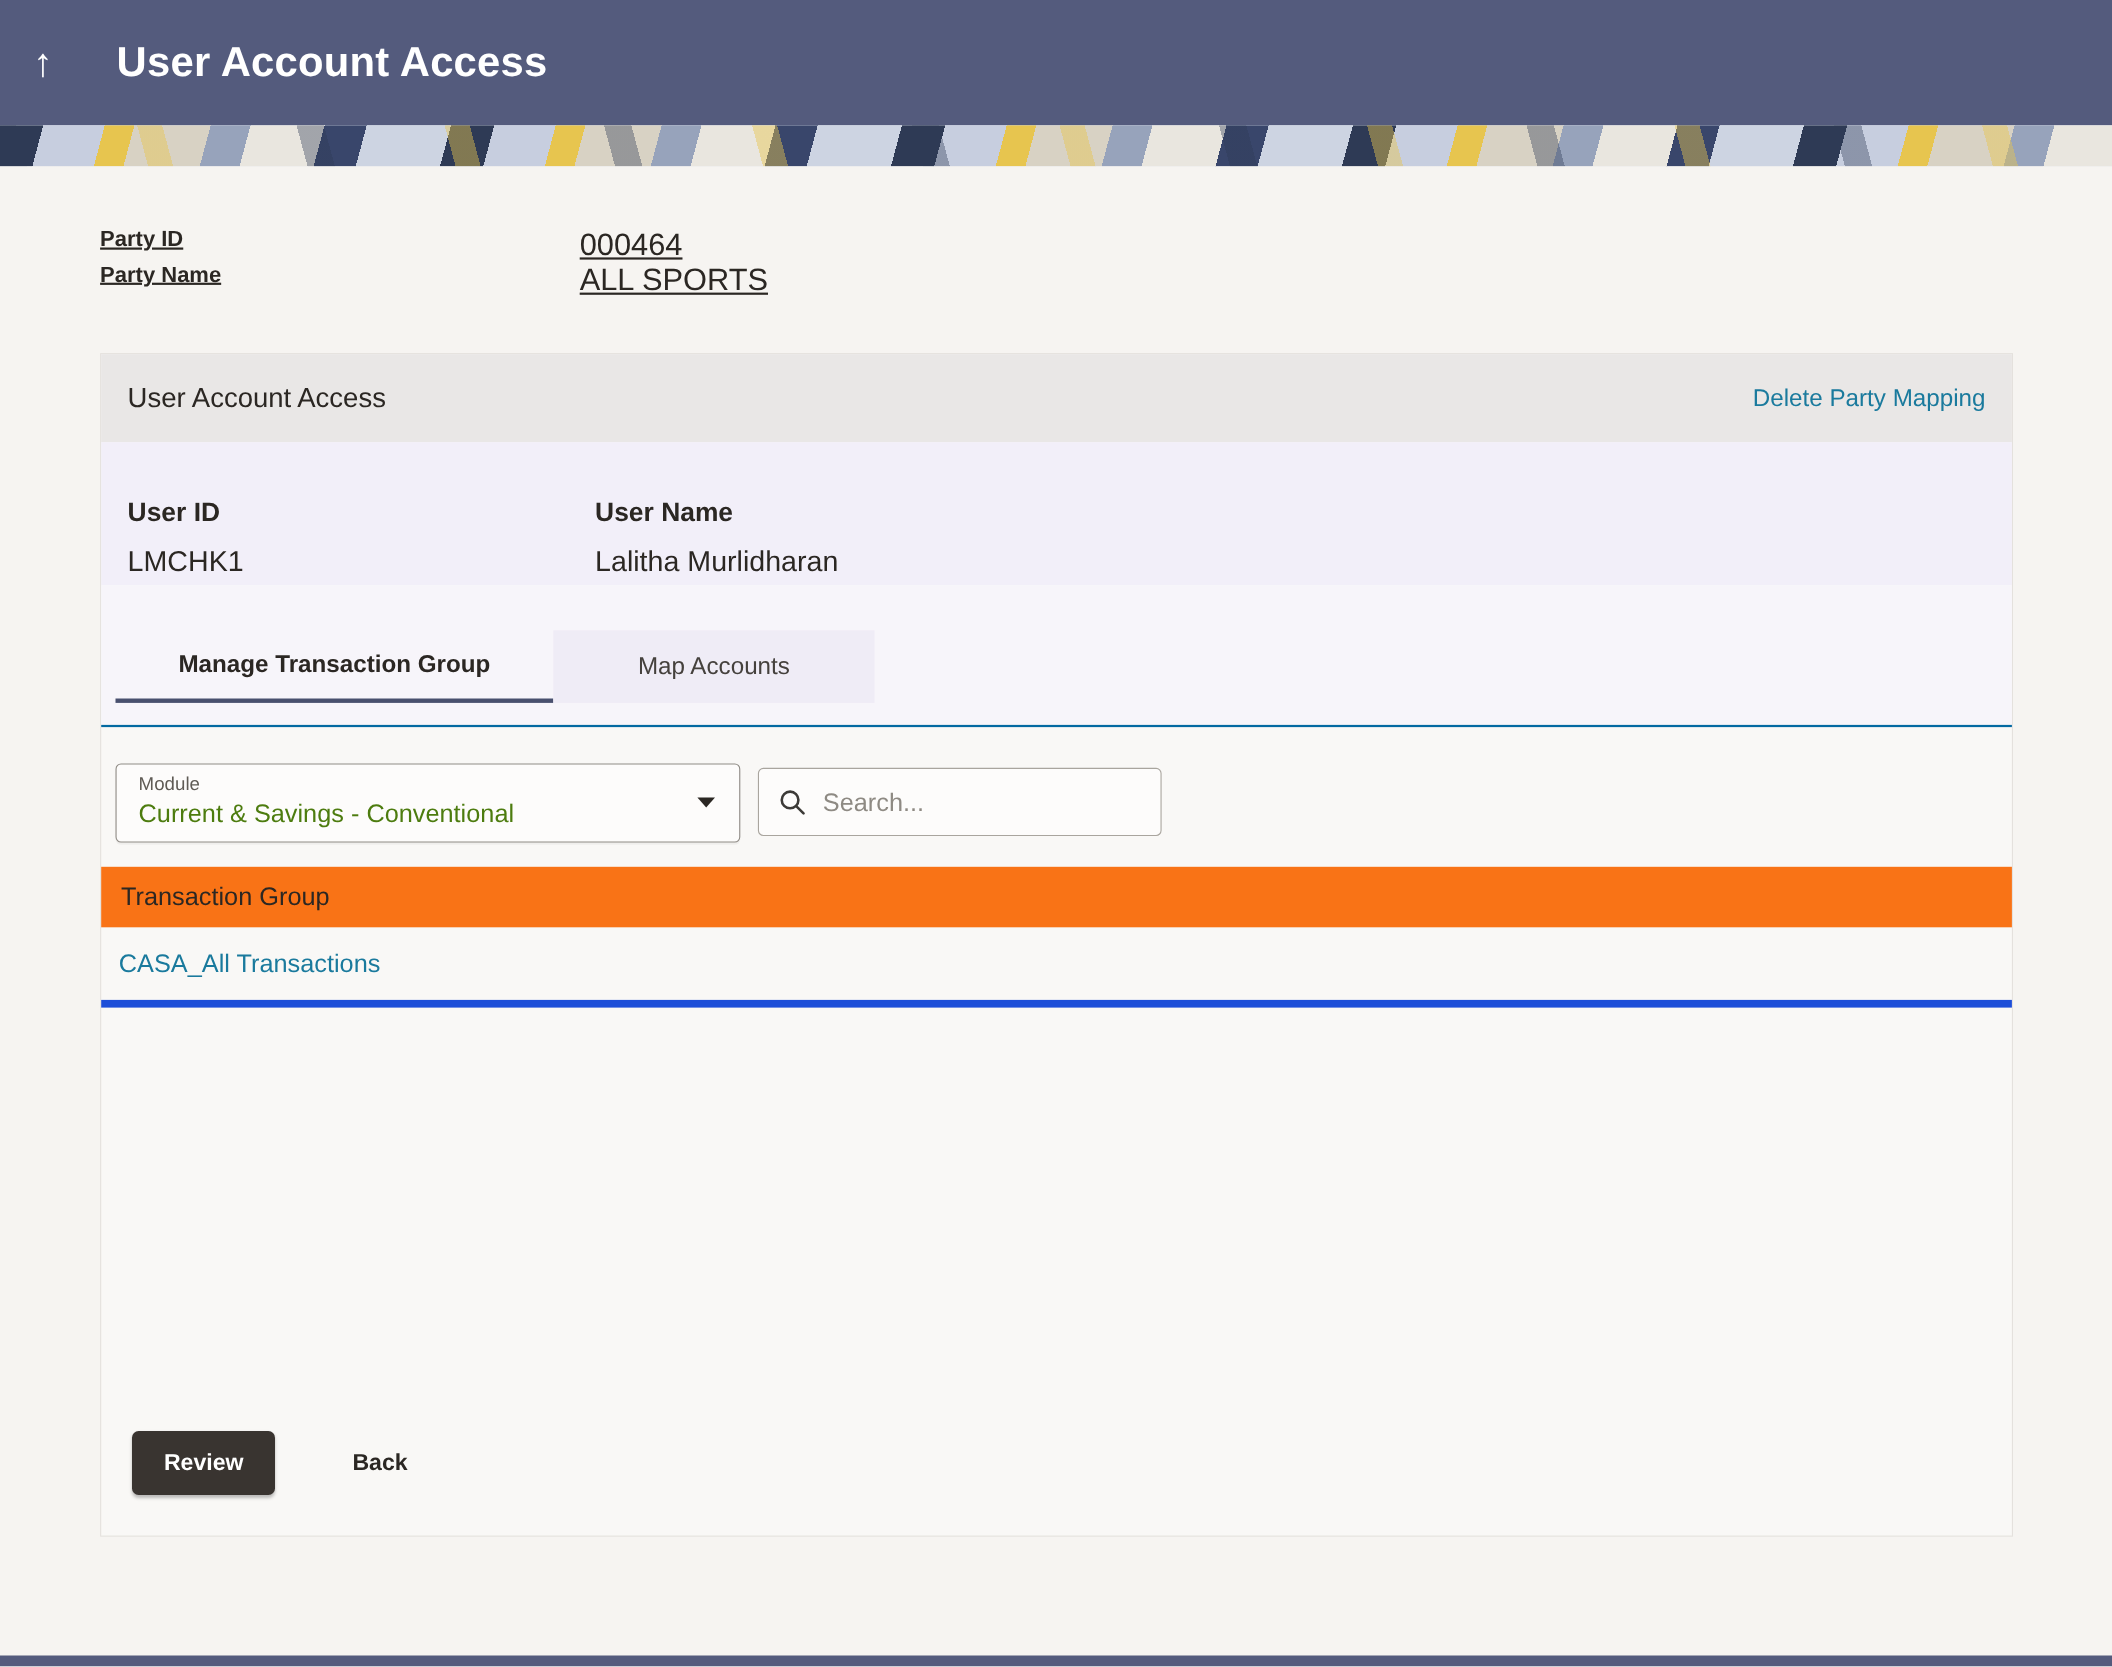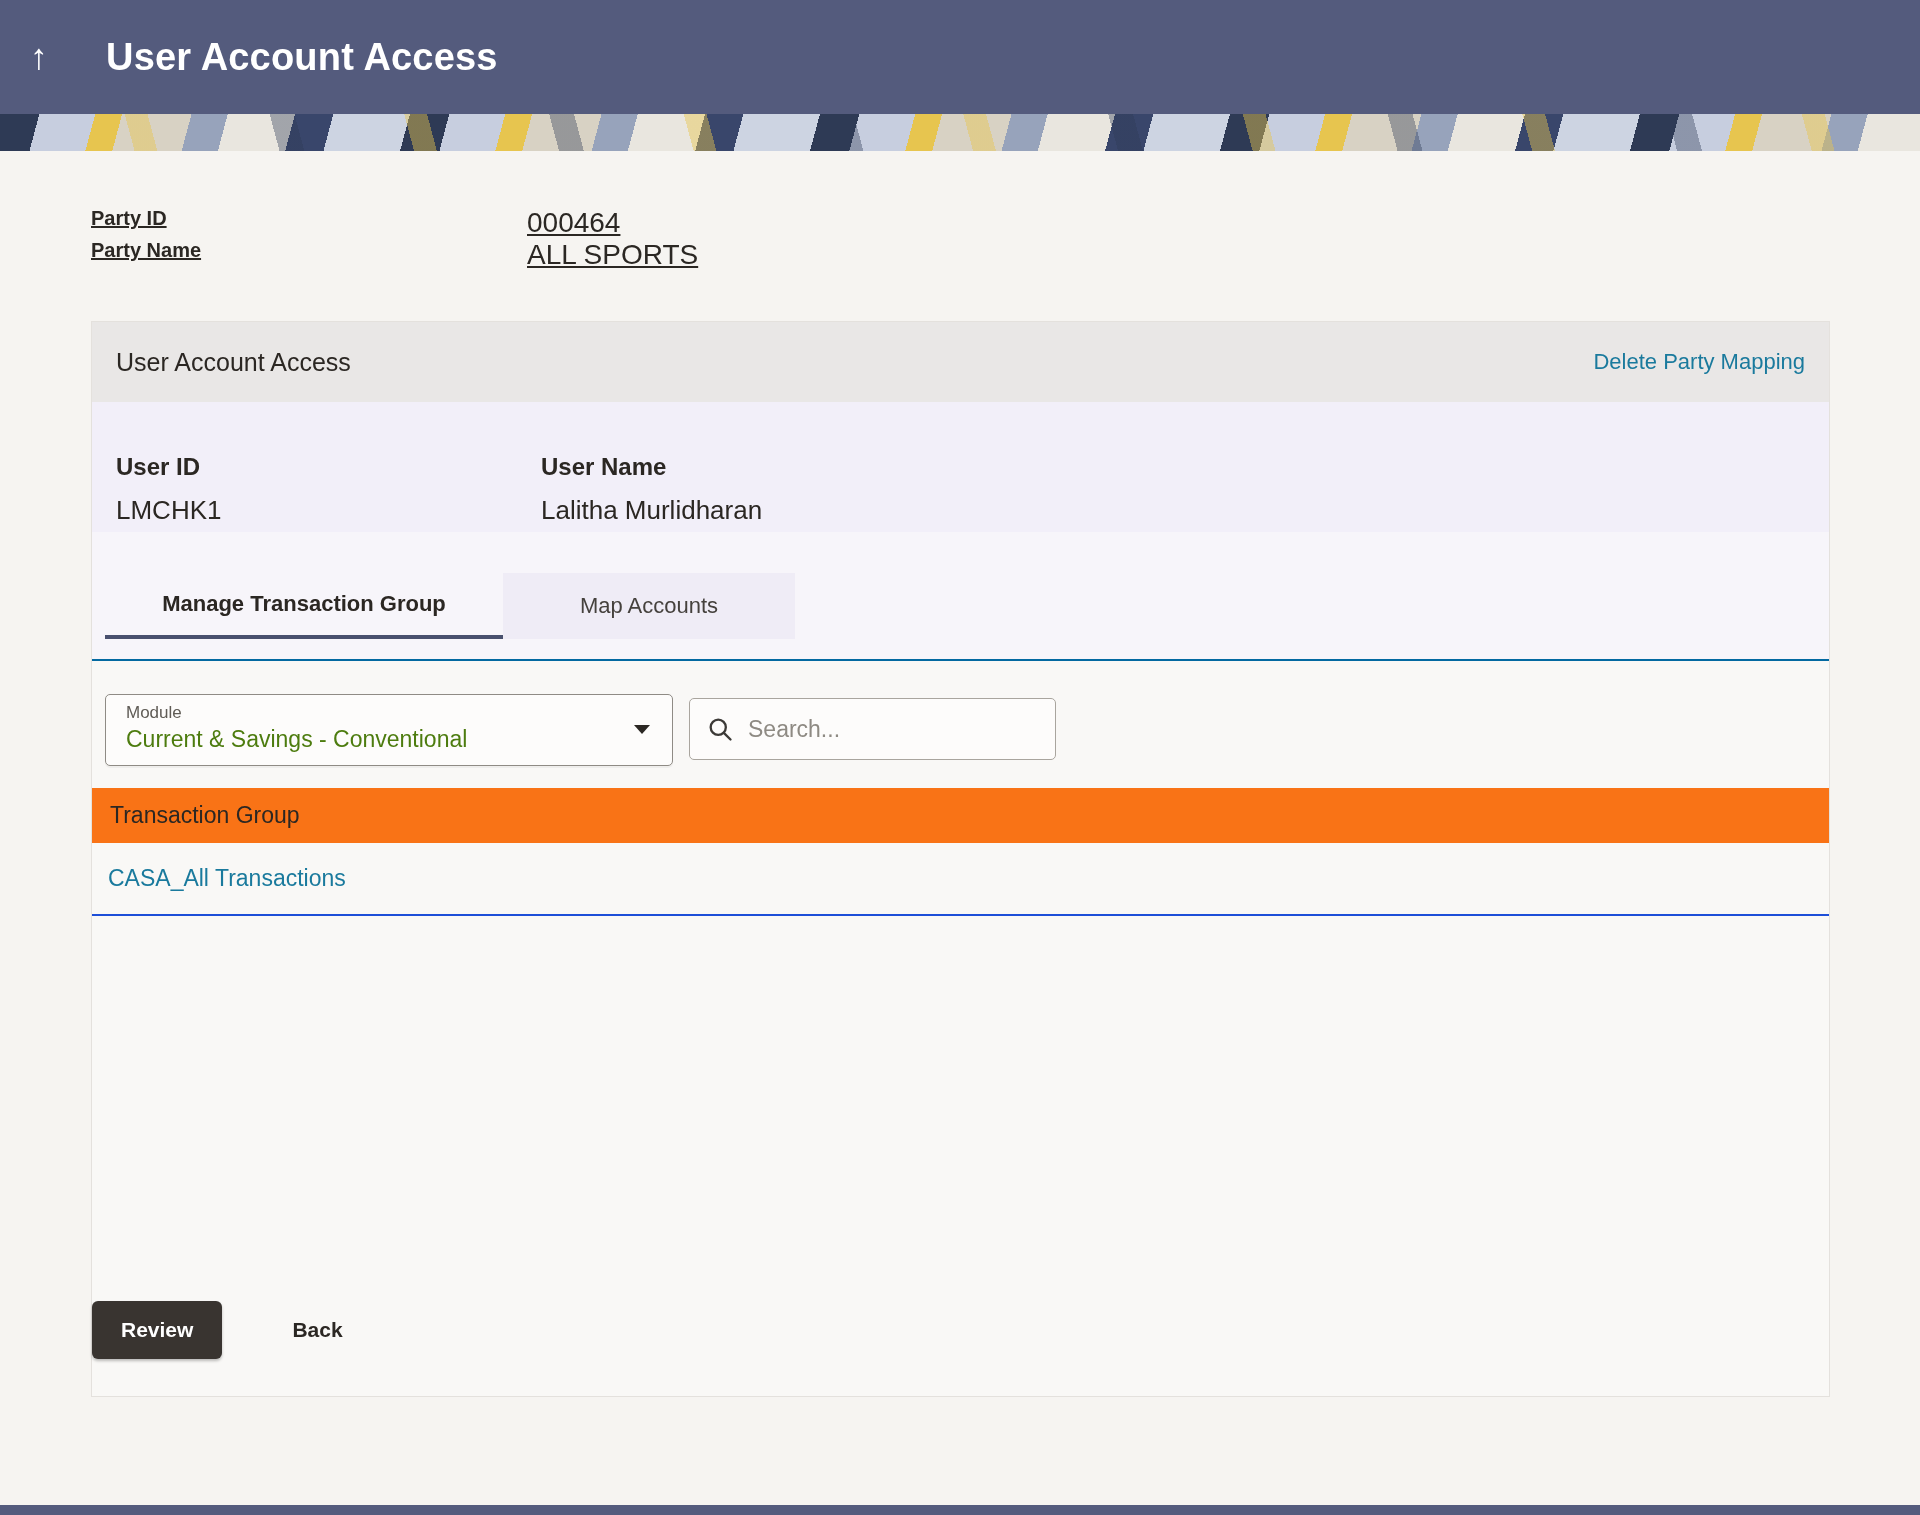--- a/index.html
+++ b/index.html
@@ -191,21 +191,21 @@
     align-items:center;
     padding:0 18px;
     font-size:23px;
     color:#2b2723;
   }
   .table-row {
     height:73px;
     display:flex;
     align-items:center;
     padding:0 16px;
-    border-bottom:2px solid #1d4ed8;
+    border-bottom:7px solid #1d4ed8;
   }
   .row-link {
     color:#1a7a9d;
     font-size:23px;
     cursor:pointer;
     text-decoration:none;
   }
 
   .panel-spacer { height:385px; }
 
@@ -219,20 +219,21 @@
     background:#393430;
     color:#ffffff;
     border:none;
     border-radius:6px;
     font-family:"Liberation Sans", sans-serif;
     font-size:21px;
     font-weight:bold;
     padding:17px 29px;
     cursor:pointer;
     box-shadow:0 2px 3px rgba(0,0,0,0.25);
+    margin-left:28px;
   }
   .back-button {
     margin-left:70px;
     font-size:21px;
     font-weight:bold;
     color:#2b2723;
     cursor:pointer;
     background:none;
     border:none;
     font-family:"Liberation Sans", sans-serif;

